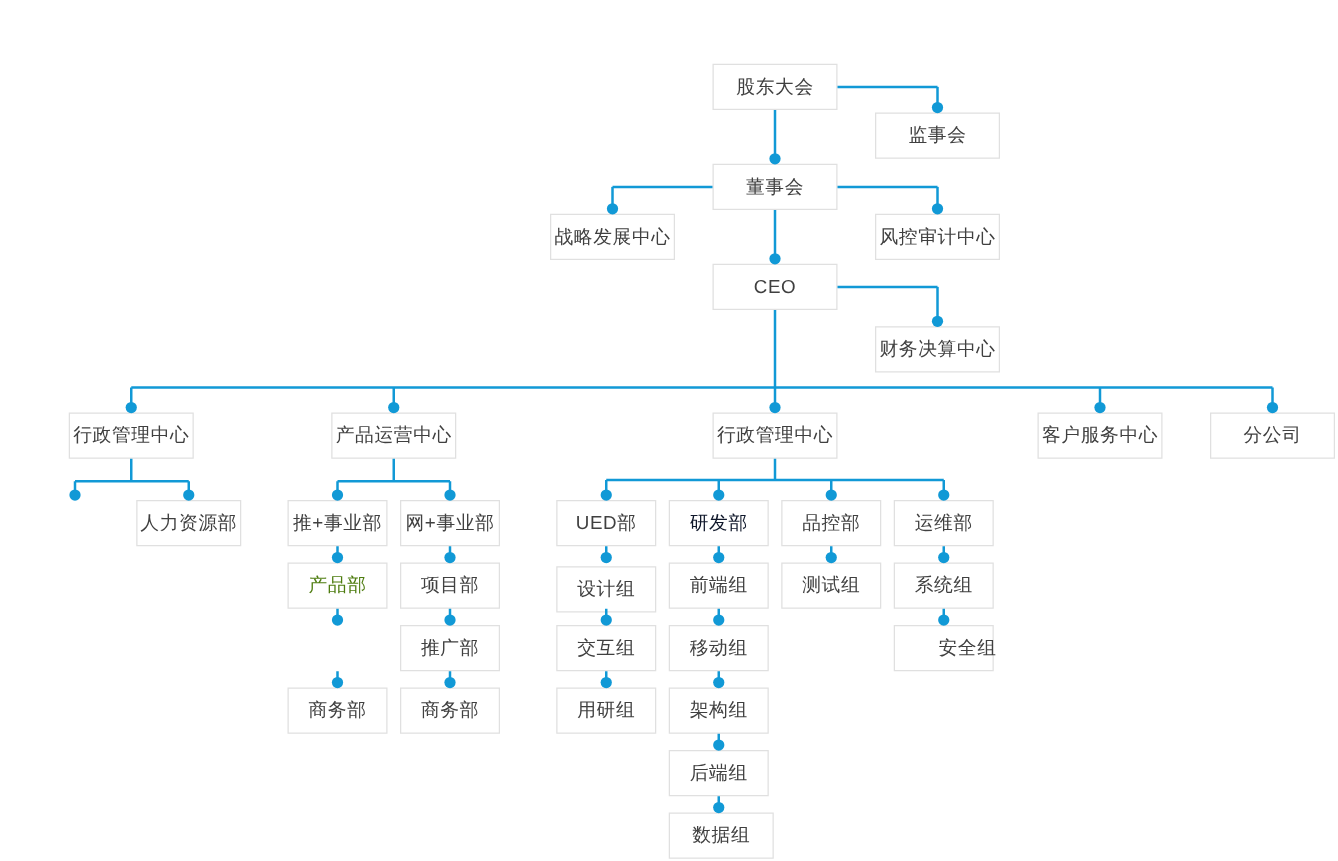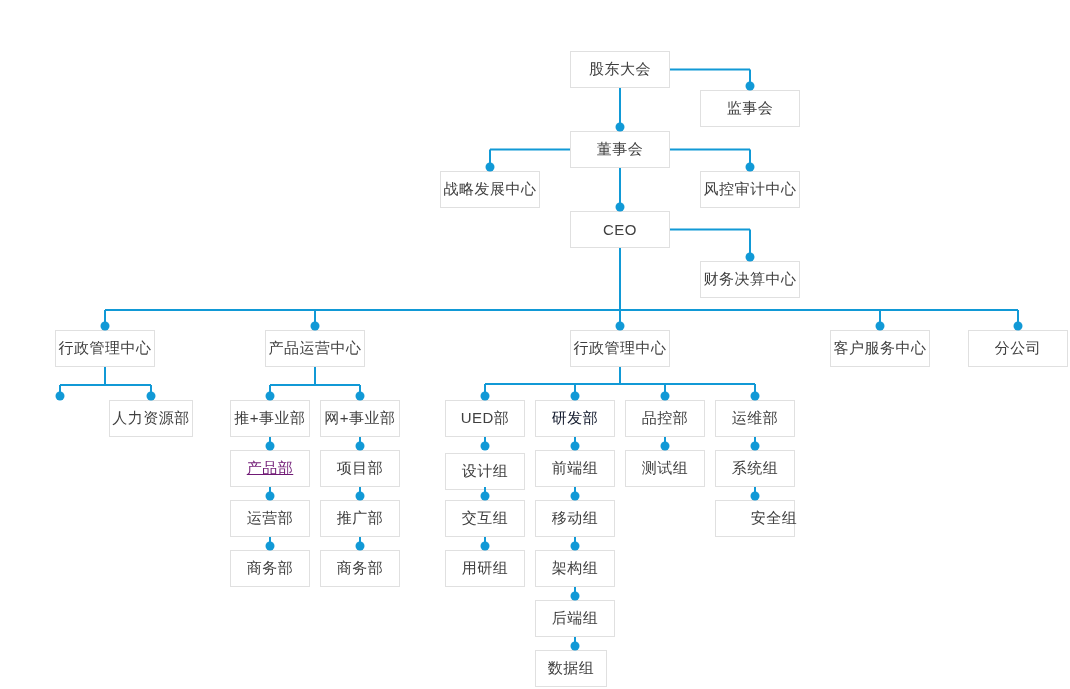--- a/index.html
+++ b/index.html
@@ -163,28 +163,25 @@
     <div class="node" style="left: 109px; top: 400px; width: 84px; height: 37px; border-color: rgb(224, 224, 224); background: rgb(255, 255, 255);">
       <span style="color: rgb(64, 64, 64);">人力资源部</span>
     </div>
     <div class="node" style="left: 230px; top: 400px; width: 80px; height: 37px; border-color: rgb(224, 224, 224); background: rgb(255, 255, 255);">
       <span style="color: rgb(64, 64, 64);">推+事业部</span>
     </div>
     <div class="node" style="left: 320px; top: 400px; width: 80px; height: 37px; border-color: rgb(224, 224, 224); background: rgb(255, 255, 255);">
       <span style="color: rgb(64, 64, 64);">网+事业部</span>
     </div>
     <div class="node" style="left: 230px; top: 450px; width: 80px; height: 37px; border-color: rgb(224, 224, 224); background: rgb(255, 255, 255);">
-      <span style="color: #701a75; text-decoration: underline;">产品部</span>
+      <span style="color: #4d7c0f;">产品部</span>
     </div>
     <div class="node" style="left: 320px; top: 450px; width: 80px; height: 37px; border-color: rgb(224, 224, 224); background: rgb(255, 255, 255);">
       <span style="color: rgb(64, 64, 64);">项目部</span>
     </div>
-    <div class="node" style="left: 230px; top: 500px; width: 80px; height: 37px; border-color: rgb(224, 224, 224); background: rgb(255, 255, 255);">
-      <span style="color: rgb(64, 64, 64);">运营部</span>
-    </div>
     <div class="node" style="left: 320px; top: 500px; width: 80px; height: 37px; border-color: rgb(224, 224, 224); background: rgb(255, 255, 255);">
       <span style="color: rgb(64, 64, 64);">推广部</span>
     </div>
     <div class="node" style="left: 230px; top: 550px; width: 80px; height: 37px; border-color: rgb(224, 224, 224); background: rgb(255, 255, 255);">
       <span style="color: rgb(64, 64, 64);">商务部</span>
     </div>
     <div class="node" style="left: 320px; top: 550px; width: 80px; height: 37px; border-color: rgb(224, 224, 224); background: rgb(255, 255, 255);">
       <span style="color: rgb(64, 64, 64);">商务部</span>
     </div>
     <div class="node" style="left: 445px; top: 400px; width: 80px; height: 37px; border-color: rgb(224, 224, 224); background: rgb(255, 255, 255);">
@@ -222,16 +219,16 @@
     </div>
     <div class="node" style="left: 445px; top: 550px; width: 80px; height: 37px; border-color: rgb(224, 224, 224); background: rgb(255, 255, 255);">
       <span style="color: rgb(64, 64, 64);">用研组</span>
     </div>
     <div class="node" style="left: 535px; top: 550px; width: 80px; height: 37px; border-color: rgb(224, 224, 224); background: rgb(255, 255, 255);">
       <span style="color: rgb(64, 64, 64);">架构组</span>
     </div>
     <div class="node" style="left: 535px; top: 600px; width: 80px; height: 37px; border-color: rgb(224, 224, 224); background: rgb(255, 255, 255);">
       <span style="color: rgb(64, 64, 64);">后端组</span>
     </div>
-    <div class="node" style="left: 535px; top: 650px; width: 72px; height: 37px; border-color: rgb(224, 224, 224); background: rgb(255, 255, 255);">
+    <div class="node" style="left: 535px; top: 650px; width: 84px; height: 37px; border-color: rgb(224, 224, 224); background: rgb(255, 255, 255);">
       <span style="color: rgb(64, 64, 64);">数据组</span>
     </div>
   </div>
 
 </body></html>

